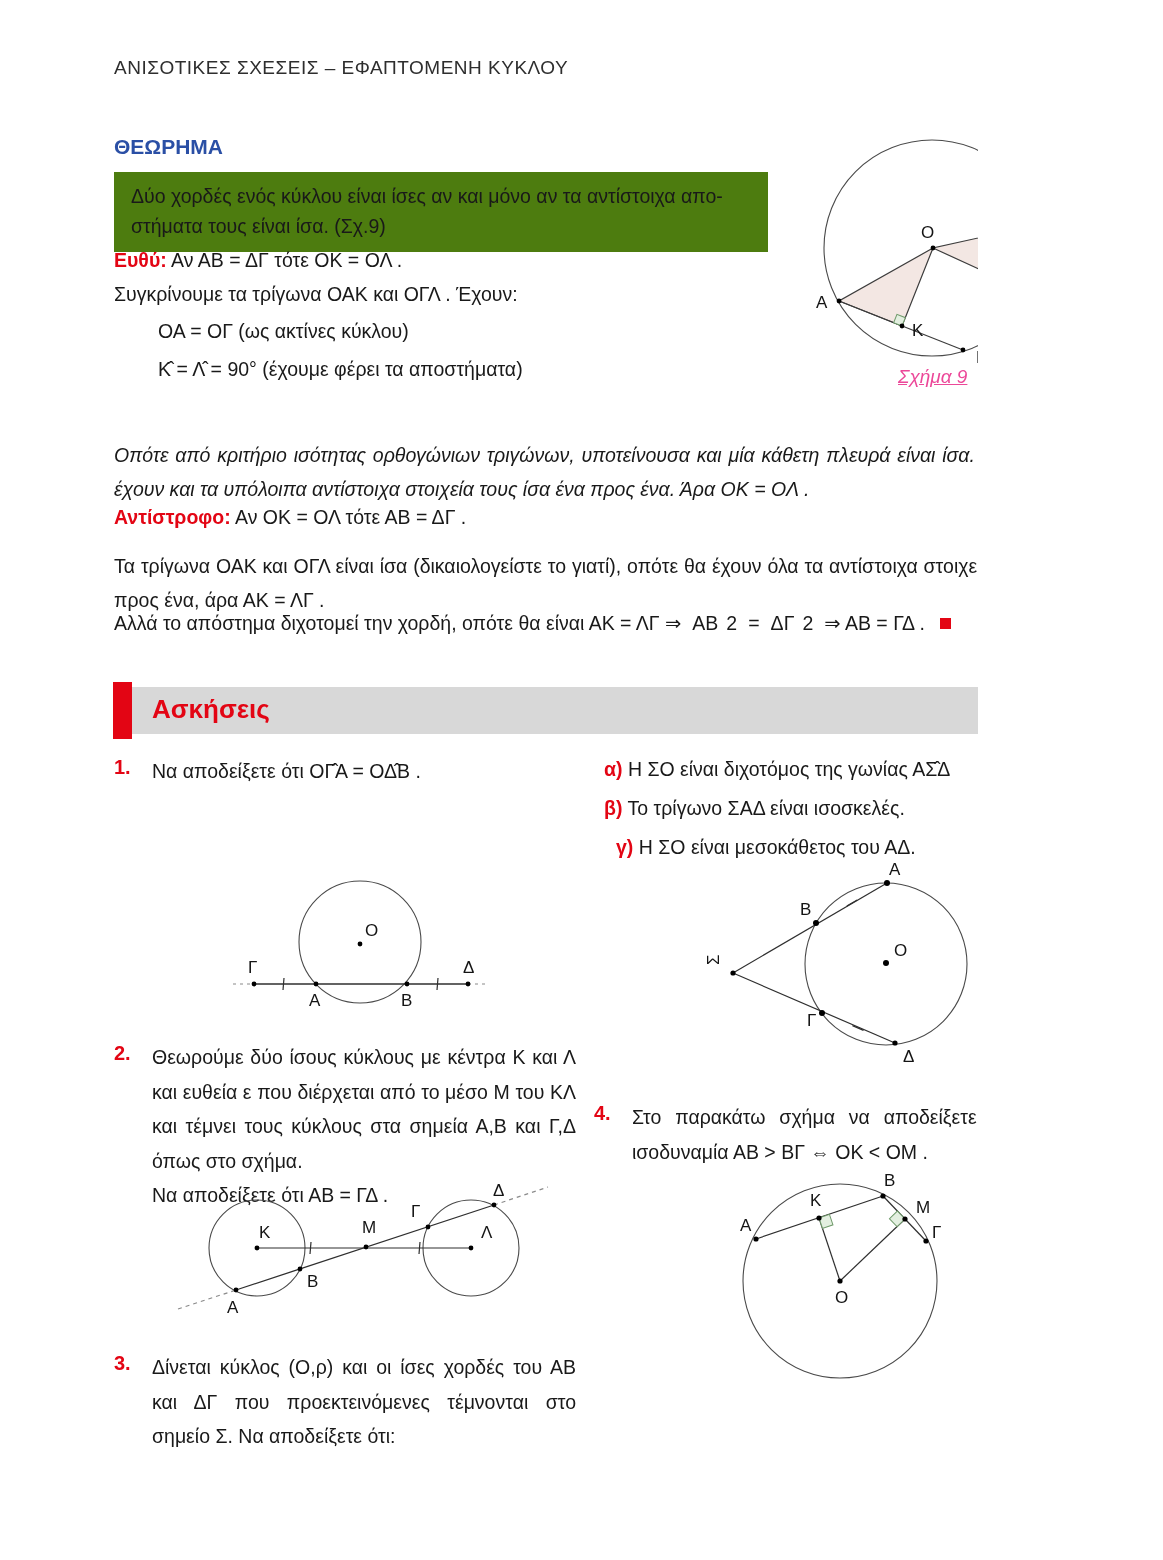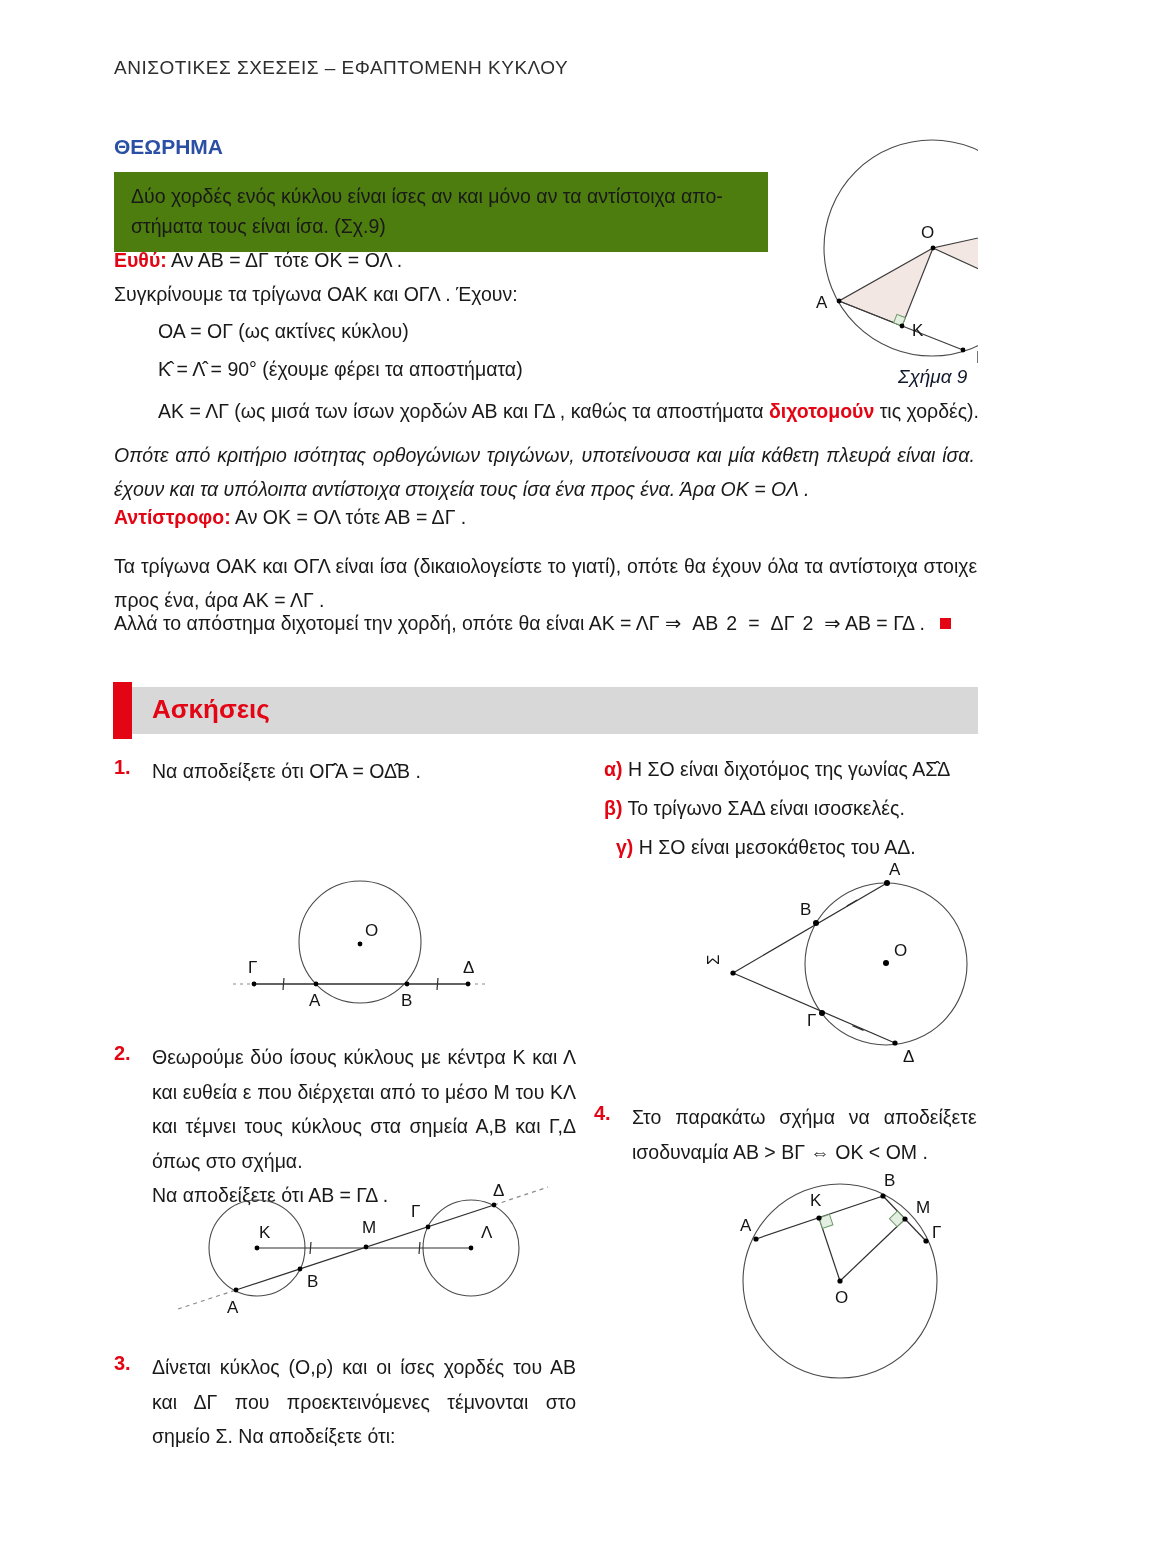--- a/index.html
+++ b/index.html
@@ -30,21 +30,21 @@
 
   .ex-bar-red { left:113px; top:682px; width:19px; height:57px; background:#e30514; }
   .ex-bar-gray { left:132px; top:687px; width:910px; height:47px; background:#d8d8d8; }
   .ex-heading { left:152px; top:694px; font-size:26px; font-weight:bold; color:#e30514; }
 
   .ex-num { font-size:20px; font-weight:bold; color:#e30514; }
   .ex-body { font-size:19.5px; line-height:34.5px; text-align:justify; color:#191919; }
   .ex-task { font-size:19.5px; line-height:34.5px; color:#191919; }
   .sub-item { font-size:19.5px; color:#191919; white-space:nowrap; }
 
-  .fig-caption { font-size:19px; font-style:italic; color:#0f172a; }
+  .fig-caption { font-size:19px; font-style:italic; color:#ec4899;text-decoration:underline; }
 
   svg text { font-family:"Liberation Sans", sans-serif; font-size:17px; fill:#141414; }
 </style>
 </head>
 <body>
 
 <div class="page">
 
   <div class="abs header-title">ΑΝΙΣΟΤΙΚΕΣ ΣΧΕΣΕΙΣ – ΕΦΑΠΤΟΜΕΝΗ ΚΥΚΛΟΥ</div>
   <div class="abs page-number">71</div>
@@ -88,23 +88,20 @@
     <span class="red-label">Ευθύ:</span>
     <span>Αν ΑΒ = ΔΓ  τότε ΟΚ = ΟΛ .</span>
   </div>
   <div class="abs body-line" style="left:114px; top:283px;">Συγκρίνουμε τα τρίγωνα ΟΑΚ και ΟΓΛ . Έχουν:</div>
 
   <div class="abs step" style="left:158px; top:320px;">
     <span>ΟΑ = ΟΓ</span><span> (ως ακτίνες κύκλου)</span>
   </div>
   <div class="abs step" style="left:158px; top:358px;">
     <span>Κ̂ = Λ̂ = 90°</span><span> (έχουμε φέρει τα αποστήματα)</span>
-  </div>
-  <div class="abs step" style="left:158px; top:400px;">
-    <span>ΑΚ = ΛΓ</span><span> (ως μισά των ίσων χορδών ΑΒ και ΓΔ , καθώς τα αποστήματα </span><span class="hl-red">διχοτομούν</span><span> τις χορδές).</span>
   </div>
 
   <div class="abs para" style="left:114px; top:438px; width:992px;font-style:italic;">Οπότε από κριτήριο ισότητας ορθογώνιων τριγώνων, υποτείνουσα και μία κάθετη πλευρά είναι ίσα. Επομένως, θα έχουν και τα υπόλοιπα αντίστοιχα στοιχεία τους ίσα ένα προς ένα. Άρα ΟΚ = ΟΛ .</div>
 
   <div class="abs body-line" style="left:114px; top:506px;">
     <span class="red-label">Αντίστροφο:</span>
     <span>Αν ΟΚ = ΟΛ τότε ΑΒ = ΔΓ .</span>
   </div>
 
   <div class="abs para" style="left:114px; top:549px; width:992px;">Τα τρίγωνα ΟΑΚ και ΟΓΛ είναι ίσα (δικαιολογείστε το γιατί), οπότε θα έχουν όλα τα αντίστοιχα στοιχεία τους ίσα ένα προς ένα, άρα ΑΚ = ΛΓ .</div>

